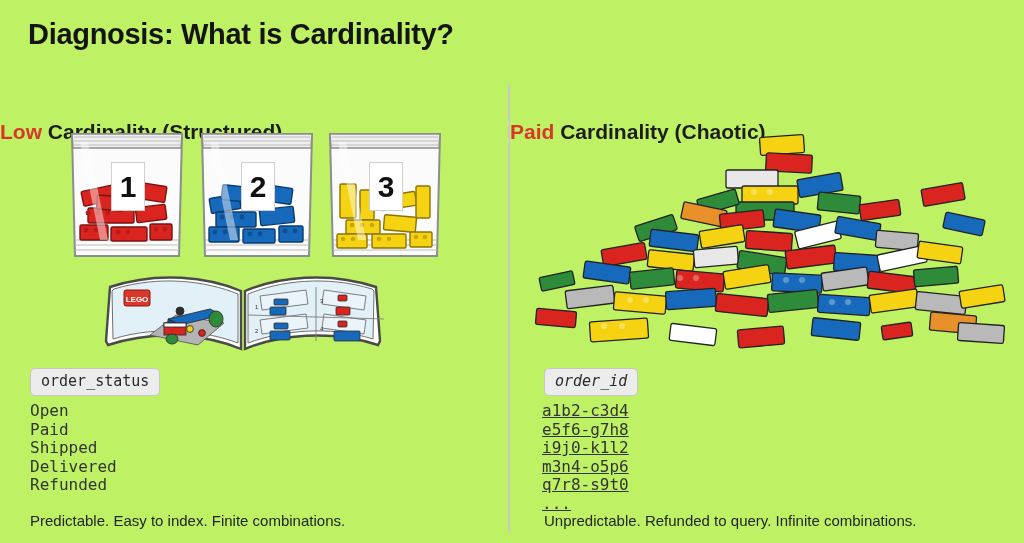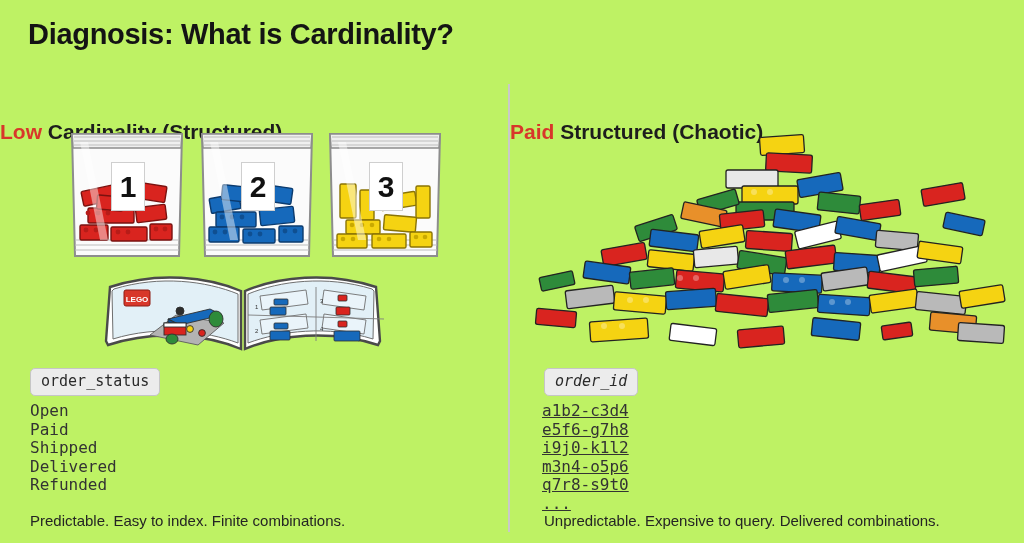--- a/index.html
+++ b/index.html
@@ -281,21 +281,21 @@
 Shipped
 Delivered
 Refunded</div>
 
     <div class="caption" style="left:30px; top:432px;">Predictable. Easy to index. Finite combinations.</div>
   </div>
 
   <div class="col col-right">
 
     <div class="col-title">
-      <span class="accent">Paid</span><span> Structured (Chaotic)</span>
+      <span class="accent">Paid</span><span> Cardinality (Chaotic)</span>
     </div>
 
     <div style="position:absolute; left:20px; top:48px; width:480px; height:230px;">
       <svg viewBox="0 0 480 230" style="width:480px;height:230px;">
         <defs>
           <g id="bk">
             <rect x="0" y="6" width="40" height="16" rx="1.5"></rect>
             <rect x="0" y="0" width="40" height="8" rx="1.5"></rect>
           </g>
         </defs>
@@ -379,16 +379,16 @@
 
     <div class="chip" style="left:34px; top:288px;font-style:italic;">order_id</div>
 
     <div class="value-list" style="left:32px; top:322px;text-decoration:underline;">a1b2-c3d4
 e5f6-g7h8
 i9j0-k1l2
 m3n4-o5p6
 q7r8-s9t0
 ...</div>
 
-    <div class="caption" style="left:34px; top:432px;">Unpredictable. Expensive to query. Delivered combinations.</div>
+    <div class="caption" style="left:34px; top:432px;">Unpredictable. Refunded to query. Infinite combinations.</div>
   </div>
 
 </div>
 
 </body></html>

